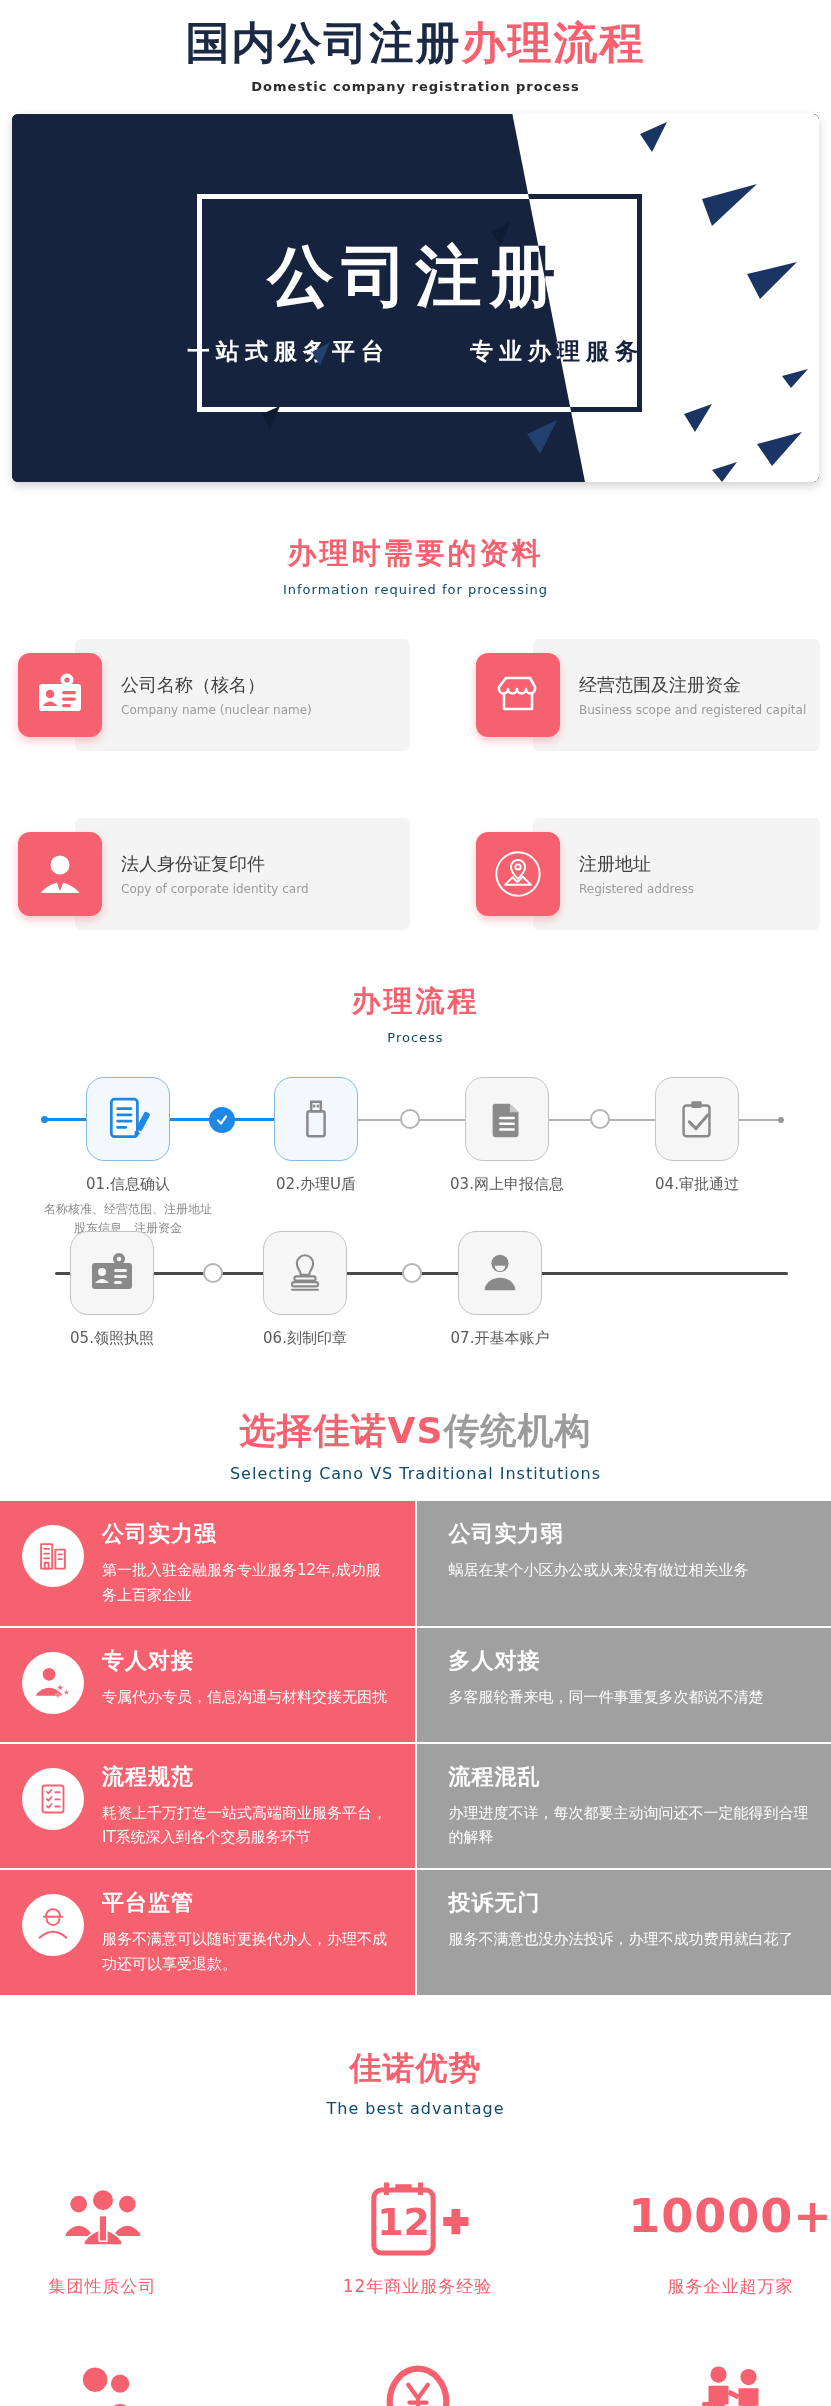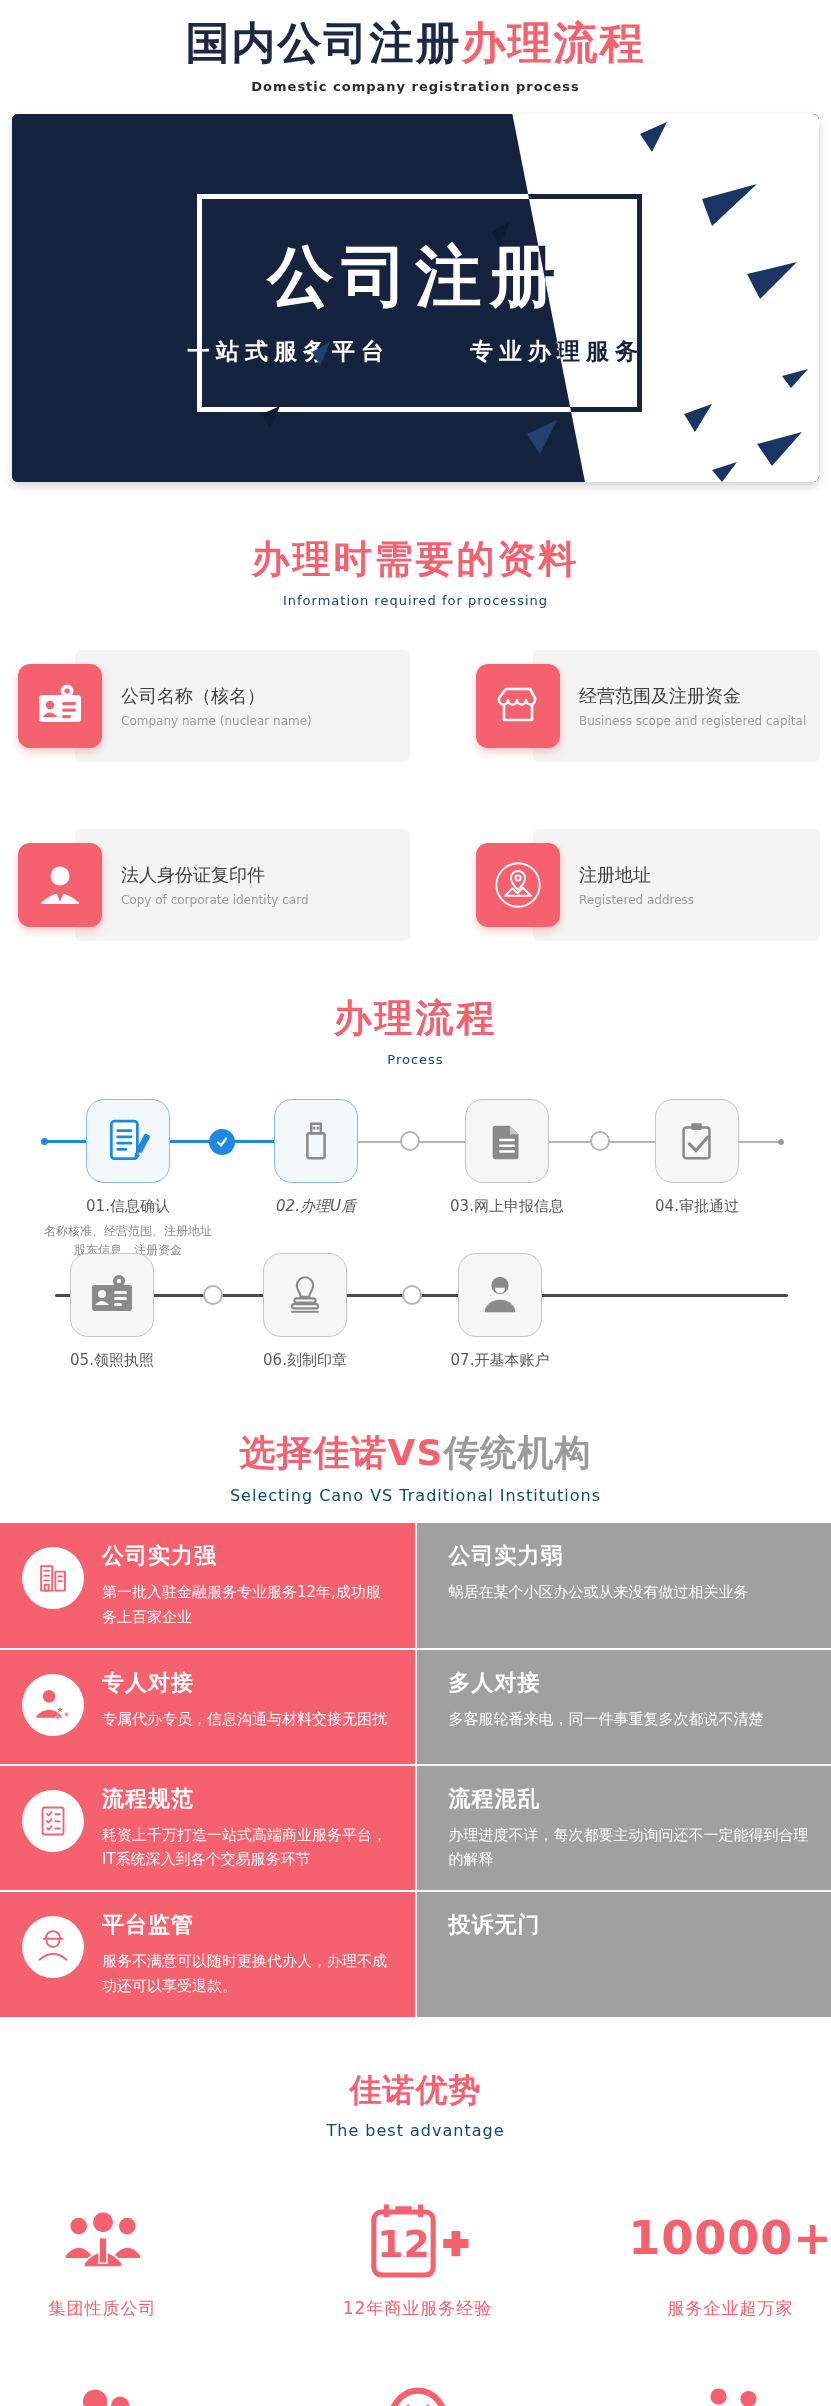--- a/index.html
+++ b/index.html
@@ -32,21 +32,21 @@
   .layer-navy .b-title { color: #ffffff; }
   .layer-white .b-title { color: #16233e; }
   .b-taglines { position: absolute; left: 0; right: 0; top: 222px; display: flex;
     justify-content: center; gap: 80px; font-size: 23px; letter-spacing: 6px; font-weight: bold; }
   .layer-navy .b-taglines { color: #ffffff; }
   .layer-white .b-taglines { color: #16233e; }
   .b-shards { position: absolute; inset: 0; pointer-events: none; }
 
   
   .sec-head { text-align: center; }
-  .sec-head .cn { font-size: 38px; font-weight: bold; color: #f5616e; letter-spacing: 3px; }
+  .sec-head .cn { font-size: 29px; font-weight: bold; color: #f5616e; letter-spacing: 3px; }
   .sec-head .en { margin-top: 8px; font-size: 13px; color: #0c4a6e; letter-spacing: 1px; }
   .sec-head.big .cn { font-size: 36px; letter-spacing: 1px; }
   .sec-head.big .en { font-size: 16px; }
   .sec-head .cn .gray { color: #9b9b9b; }
 
   
   .cards { margin-top: 42px; }
   .cards-row { display: flex; margin-left: 75px; }
   .cards-row + .cards-row { margin-top: 67px; }
   .m-card { position: relative; background: #f4f4f4; border-radius: 6px; height: 112px; }
@@ -279,21 +279,21 @@
       </svg>
     </div>
 
     <div class="f-label r1" style="left:18px;">
       <div>01.信息确认</div>
       <div class="f-note">
         <div>名称核准、经营范围、注册地址</div>
         <div>股东信息、注册资金</div>
       </div>
     </div>
-    <div class="f-label r1" style="left:206px;font-style:italic;">02.办理U盾</div>
+    <div class="f-label r1" style="left:206px;">02.办理U盾</div>
     <div class="f-label r1" style="left:397px;">03.网上申报信息</div>
     <div class="f-label r1" style="left:587px;">04.审批通过</div>
 
     <div class="f-line line-dark"></div>
     <div class="f-circle" style="left:203px; top:196px;"></div>
     <div class="f-circle" style="left:402px; top:196px;"></div>
 
     <div class="f-box r2" style="left:70px;">
       <svg width="48" height="48" viewBox="0 0 48 48">
         <circle cx="31" cy="10" r="6" fill="#8a8a8a"></circle>
@@ -406,20 +406,21 @@
           <path d="M7 40 q17 -15 34 0"></path>
         </svg>
       </div>
       <div>
         <div class="vs-title">平台监管</div>
         <div class="vs-desc">服务不满意可以随时更换代办人，办理不成功还可以享受退款。</div>
       </div>
     </div>
     <div class="vs-cell r">
       <div class="vs-title">投诉无门</div>
+      <div class="vs-desc">服务不满意也没办法投诉，办理不成功费用就白花了</div>
     </div>
   </div>
 </section>
 
 <section>
   <div class="sec-head big mt">
     <div class="cn" style="font-size:32px;">佳诺优势</div>
     <div class="en">The best advantage</div>
   </div>
 

